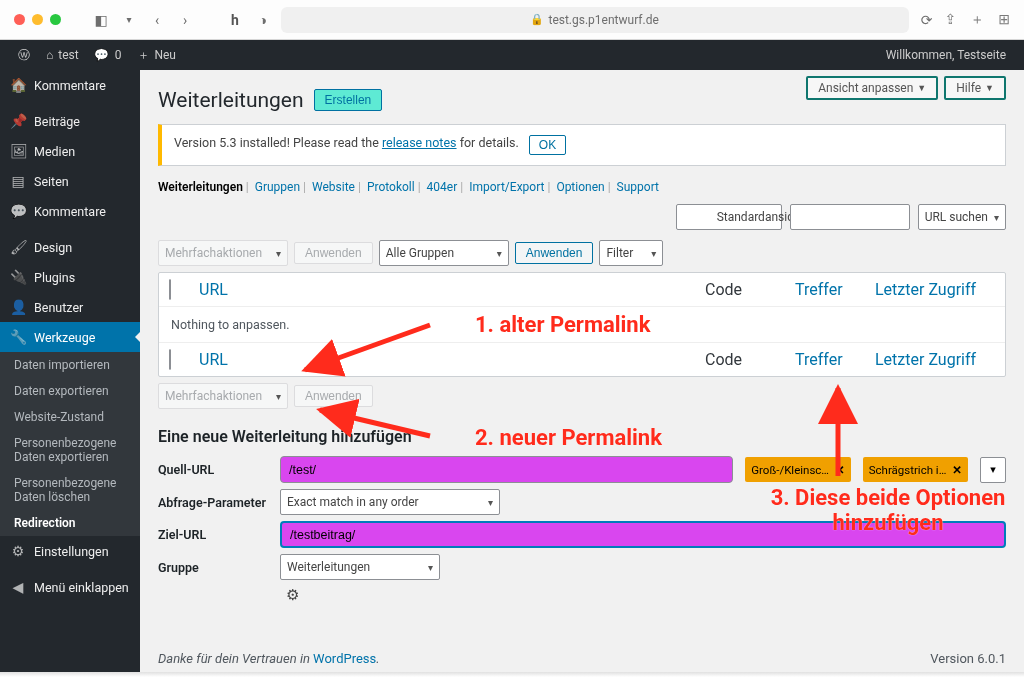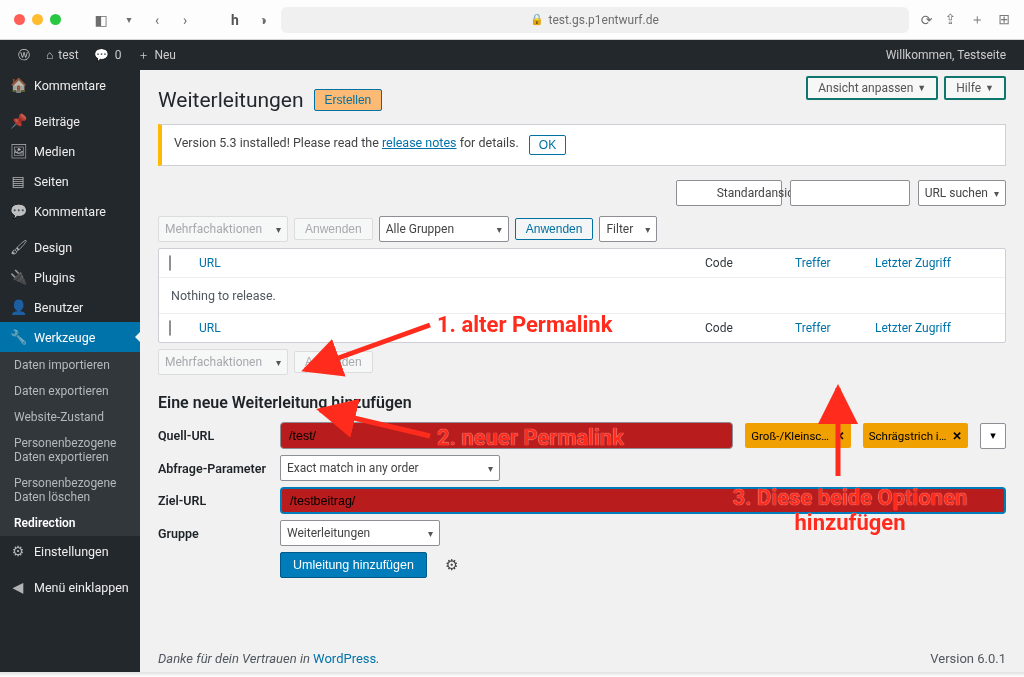--- a/index.html
+++ b/index.html
@@ -96,21 +96,21 @@
   .top-actions { position:absolute; right:18px; top:6px; display:flex; gap:6px; }
   .screen-btn {
     background:#f7f7f7; border:2px solid #0f766e; color:#555;
     font-size:12px; padding:3px 10px; border-radius:2px;
     display:flex; align-items:center; gap:4px;
   }
   .tri { font-size:9px; }
 
   h1.page-title { font-size:21px; font-weight:400; color:#23282d; display:flex; align-items:center; gap:10px; margin:10px 0 12px; }
   .btn-outline {
-    border:1px solid #0071a1; color:#0071a1; background:#fdba74;
+    border:1px solid #0071a1; color:#0071a1; background:#5eead4;
     padding:3px 10px; font-size:12px; border-radius:2px;
   }
 
   .notice {
     background:#fff; border:1px solid #ccd0d4; border-left:4px solid #ffb900;
     padding:10px 12px; display:flex; align-items:flex-start; gap:10px; font-size:12.5px; color:#444;
     margin-bottom:14px;
   }
   .notice a{ color:#0073aa; text-decoration:underline; }
   .btn-ok { border:1px solid #0071a1; color:#0071a1; background:#fff; padding:2px 9px; font-size:12px; border-radius:2px; }
@@ -129,32 +129,32 @@
   .search-input { width:120px; }
   .std { width:106px; justify-content:space-between;padding-left:40px; }
 
   .bulkrow { display:flex; gap:6px; margin-bottom:6px; align-items:center; }
   .disabled { background:#f6f7f7; color:#a7aaad; border-color:#dcdcde; }
   .btn-blue { border:1px solid #0071a1; color:#0071a1; background:#f3f5f6; padding:3px 10px; font-size:12px; border-radius:2px; }
 
   .table {
     background:#fff; border:1px solid #ccd0d4; border-radius:2px;
   }
-  .trow { display:grid; grid-template-columns: 30px 1fr 90px 80px 120px; align-items:center; padding:7px 10px; font-size:12px; }
+  .trow { display:grid; grid-template-columns: 30px 1fr 90px 80px 120px; align-items:center; padding:7px 10px; font-size:16px; }
   .trow.head, .trow.foot { color:#0073aa; }
   .trow.head .cb, .trow.foot .cb { }
   .trow .hd-dark { color:#32373c; }
   .cb { width:14px; height:14px; border:1px solid #8c8f94; background:#fff; border-radius:2px; }
   .empty { padding:10px 12px; font-size:12.5px; color:#50575e; border-top:1px solid #eee; border-bottom:1px solid #eee; }
 
   h2.section { font-size:16px; font-weight:600; color:#1d2327; margin:18px 0 10px; }
 
   .formrow { display:flex; align-items:center; gap:12px; margin-bottom:6px; }
   .formrow .lbl { width:110px; font-size:12.5px; font-weight:600; color:#1d2327; }
-  .input-full { flex:1; border:1px solid #8c8f94; background:#b91c1c; padding:4px 8px; font-size:12.5px; border-radius:4px; height:27px; }
+  .input-full { flex:1; border:1px solid #8c8f94; background:#d946ef; padding:4px 8px; font-size:12.5px; border-radius:4px; height:27px; }
   .tag {
     background:#f0a000; color:#000; font-size:11.5px; padding:4px 6px; border-radius:2px;
     display:flex; align-items:center; gap:6px; white-space:nowrap; height:25px;
   }
   .tag .x { font-weight:bold; cursor:pointer; }
   .opt-toggle { width:26px; height:26px; border:1px solid #8c8f94; border-radius:2px; background:#fff; display:flex; align-items:center; justify-content:center; font-size:11px; }
   .input-focus { border:2px solid #007cba; outline:none; }
   .dd { width:220px; justify-content:space-between; }
   .dd.sm { width:160px; }
 
@@ -162,21 +162,21 @@
     background:#007cba; color:#fff; border:1px solid #005a87; padding:5px 12px; font-size:12.5px; border-radius:2px;
   }
   .gear { color:#444; font-size:15px; margin-left:6px; }
 
   .footer { position:absolute; bottom:6px; left:18px; right:18px; display:flex; justify-content:space-between; font-size:13px; color:#50575e; font-style:italic; }
   .footer a { color:#0073aa; font-style:normal; }
   .ver { font-style:normal; }
 
   
   .anno { position:absolute; color:#ff2b1c; font-weight:700; pointer-events:none; text-shadow:0 0 1px #fff; }
-  .anno.big { font-size:22px; }
+  .anno.big { font-size:22px;margin-left:38px; }
   svg.arrows { position:absolute; left:0; top:0; width:1024px; height:677px; pointer-events:none; }
 
   .bottom-shadow {
     position:absolute; left:0; right:0; bottom:0; height:5px;
     background:linear-gradient(#e0e0e0,#fff);
   }
 </style>
 </head>
 <body>
 
@@ -303,20 +303,30 @@
       <button class="btn-outline">Erstellen</button>
     </h1>
 
     <div class="notice">
       <span>
         <span>Version 5.3 installed! Please read the </span><a>release notes</a><span> for details.</span>
       </span>
       <button class="btn-ok">OK</button>
     </div>
 
+    <div class="subnav">
+      <span class="strong">Weiterleitungen</span><span class="pipe">|</span>
+      <a>Gruppen</a><span class="pipe">|</span>
+      <a>Website</a><span class="pipe">|</span>
+      <a>Protokoll</a><span class="pipe">|</span>
+      <a>404er</a><span class="pipe">|</span>
+      <a>Import/Export</a><span class="pipe">|</span>
+      <a>Optionen</a><span class="pipe">|</span>
+      <a>Support</a>
+    </div>
 
     <div class="toprow">
       <div class="sel std">
           <span>Standardansicht</span>
           <span class="caret">▾</span>
         </div>
       <input class="txt search-input" style="width: 120px;">
       <div class="sel" style="gap:6px">
           <span>URL suchen</span>
           <span class="caret">▾</span>
@@ -327,35 +337,35 @@
       <div class="sel disabled" style="width:130px;justify-content:space-between">
           <span>Mehrfachaktionen</span>
           <span class="caret">▾</span>
         </div>
       <button class="btn-outline disabled">Anwenden</button>
       <div class="sel" style="width:130px;justify-content:space-between">
           <span>Alle Gruppen</span>
           <span class="caret">▾</span>
         </div>
       <button class="btn-blue">Anwenden</button>
-      <div class="sel" style="gap:12px">
+      <div class="sel" style="gap:18px">
           <span>Filter</span>
           <span class="caret">▾</span>
         </div>
     </div>
 
     <div class="table">
       <div class="trow head">
         <div><span class="cb"></span></div>
         <div>URL</div>
         <div class="hd-dark">Code</div>
         <div>Treffer</div>
         <div>Letzter Zugriff</div>
       </div>
-      <div class="empty">Nothing to release.</div>
+      <div class="empty">Nothing to anpassen.</div>
       <div class="trow foot">
         <div><span class="cb"></span></div>
         <div>URL</div>
         <div class="hd-dark">Code</div>
         <div>Treffer</div>
         <div>Letzter Zugriff</div>
       </div>
     </div>
 
     <div class="bulkrow" style="margin-top:6px">
@@ -398,21 +408,20 @@
     <div class="formrow">
       <div class="lbl">Gruppe</div>
       <div class="sel dd sm">
           <span>Weiterleitungen</span>
           <span class="caret">▾</span>
         </div>
     </div>
 
     <div class="formrow">
       <div class="lbl"></div>
-      <button class="btn-primary">Umleitung hinzufügen</button>
       <span class="gear">⚙</span>
     </div>
 
     <div class="footer">
       <span><span>Danke für dein Vertrauen in </span><a>WordPress</a>.</span>
       <span class="ver">Version 6.0.1</span>
     </div>
   </div>
 </div>
 

